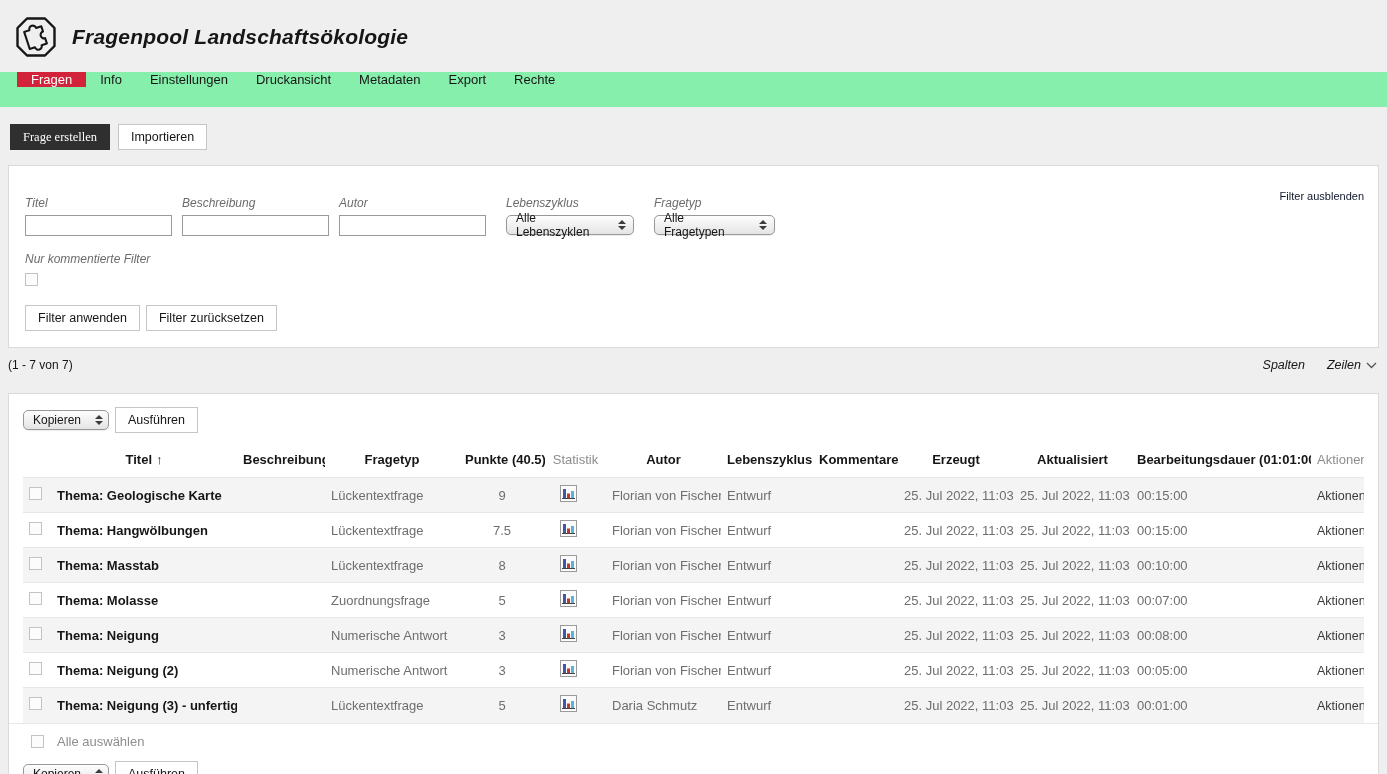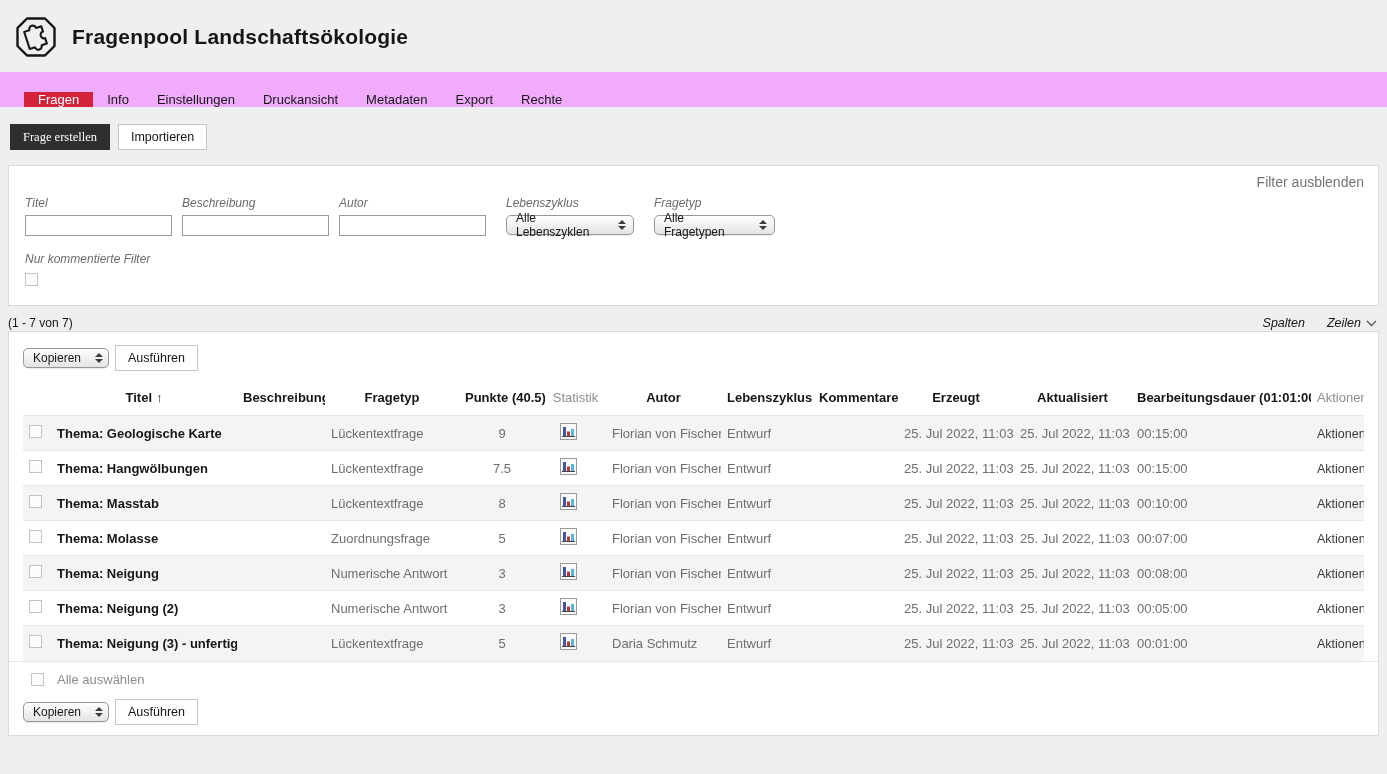--- a/index.html
+++ b/index.html
@@ -8,40 +8,40 @@
     width:1387px; height:774px;
     background:#efefef;
     font-family:"Liberation Sans", sans-serif;
     color:#161616;
     font-size:13px;
     overflow:hidden;
   }
   
   .topbar { display:flex; align-items:center; gap:14px; padding:15px 16px 13px 14px; }
   .app-icon { width:44px; height:44px; display:inline-block; }
-  .page-title { font-size:21px; font-weight:bold; margin:0; letter-spacing:.2px; }
-
-  
-  .tabbar { background:#f0abfc; display:flex; align-items:flex-end; padding-left:24px; height:35px; }
+  .page-title { font-size:21px; font-weight:bold; margin:0; letter-spacing:.2px;font-style:italic; }
+
+  
+  .tabbar { background:#86efac; display:flex; align-items:flex-start; padding-left:17px; height:35px; }
   .tab { display:flex; align-items:center; padding:0 14px; font-size:13px; color:#161616; cursor:pointer; text-decoration:none; }
   .tab.active { background:var(--accent,#d2233a); color:#fff; }
 
   
   .toolbar { display:flex; gap:8px; margin:17px 10px 15px 10px; }
   .btn {
     font-family:"Liberation Sans", sans-serif;
     font-size:12.5px; color:#161616;
     background:#fff; border:1px solid #c6c6c6;
     padding:4px 12px; cursor:pointer; line-height:16px;
   }
   .btn.dark { background:var(--btn-dark,#2f2f2f); color:#fff; border-color:var(--btn-dark,#2f2f2f);font-family:Liberation Serif, serif; }
 
   
   .filter-panel { position:relative; background:#fff; border:1px solid #dadada; margin:0 8px; padding:8px 16px 16px 16px; }
-  .filter-hide { position:absolute; top:8px; right:14px; font-size:14px; color:#737373; cursor:pointer; text-decoration:none; }
+  .filter-hide { position:absolute; top:24px; right:14px; font-size:11px; color:#0f172a; cursor:pointer; text-decoration:none; }
   .filter-fields { display:flex; gap:10px; margin-top:22px; }
   .f-field { display:flex; flex-direction:column; }
   .f-label { font-style:italic; color:#6b6b6b; font-size:12px; margin-bottom:5px; }
   .f-input { width:147px; height:21px; border:1px solid #9a9a9a; background:#fff; font-size:12px; padding:0 4px; }
   .f-field.sel { margin-left:10px; }
 
   .selectbox {
     display:inline-flex; align-items:center; justify-content:space-between;
     height:20px; border:1px solid #979797; border-radius:5px;
     background:linear-gradient(#fefefe,#e4e4e4);
@@ -55,21 +55,21 @@
 
   .f-check-label { font-style:italic; color:#6b6b6b; font-size:12px; margin-top:16px; }
   input[type="checkbox"] {
     appearance:none; -webkit-appearance:none;
     width:13px; height:13px; border:1px solid #c3c3c3; background:#fcfcfc; margin:0; cursor:pointer;
   }
   .f-checkbox-row { margin-top:7px; }
   .filter-buttons { display:flex; gap:6px; margin-top:16px; }
 
   
-  .table-meta { display:flex; justify-content:space-between; align-items:center; margin:10px 10px 1px 8px; font-size:12px; color:#161616; }
+  .table-meta { display:flex; justify-content:space-between; align-items:center; margin:10px 10px 21px 8px; font-size:12px; color:#161616; }
   .meta-right { display:flex; gap:22px; align-items:center; font-size:12.5px; }
   .meta-link { cursor:pointer; display:inline-flex; align-items:center; gap:5px; color:#161616; text-decoration:none;font-style:italic; }
 
   
   .table-panel { background:#fff; border:1px solid #dadada; margin:0 8px; padding:7px 0 8px 0; }
   .bulk-row { display:flex; align-items:center; gap:6px; padding:6px 14px 4px 14px; }
   .bulk-select { width:86px; }
 
   table.qtable { border-collapse:collapse; width:calc(100% - 28px); margin:6px 14px 0 14px; font-size:13px; table-layout:fixed; }
   .qtable th {
@@ -160,20 +160,24 @@
           </span>
       </div>
     </div>
   </div>
 
   <div class="f-check-label">Nur kommentierte Filter</div>
   <div class="f-checkbox-row">
     <input type="checkbox" style="">
   </div>
 
+  <div class="filter-buttons">
+    <button class="btn">Filter anwenden</button>
+    <button class="btn">Filter zurücksetzen</button>
+  </div>
 </section>
 
 <div class="table-meta">
   <span>(1 - 7 von 7)</span>
   <span class="meta-right">
     <a class="meta-link">Spalten</a>
     <a class="meta-link">
       <span>Zeilen</span>
       <svg class="chev" width="11" height="7" viewBox="0 0 11 7">
           <polyline points="1,1 5.5,5.5 10,1" fill="none" stroke="#555" stroke-width="1.3"></polyline>

